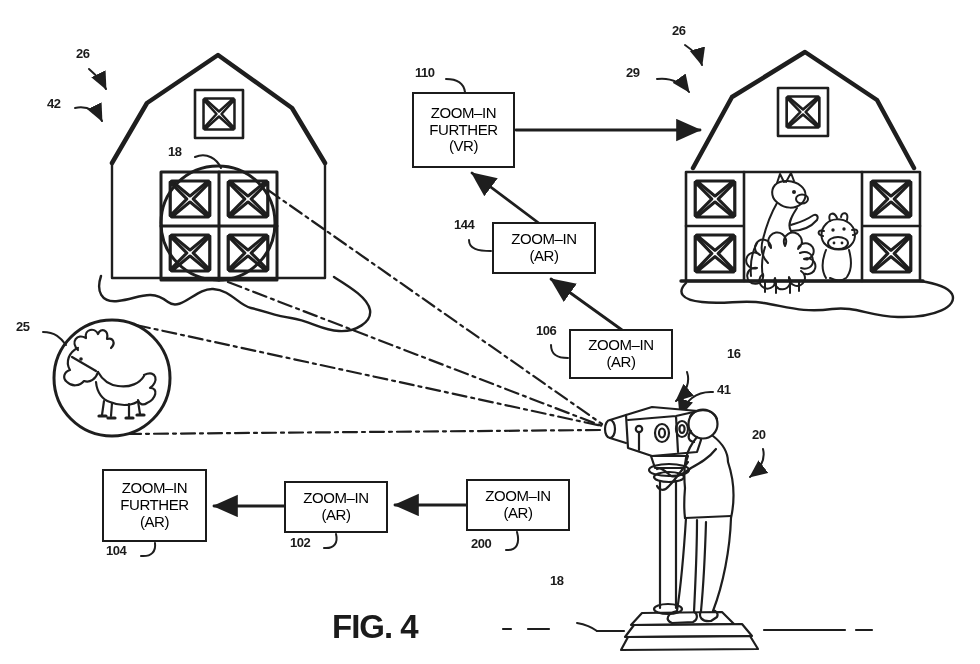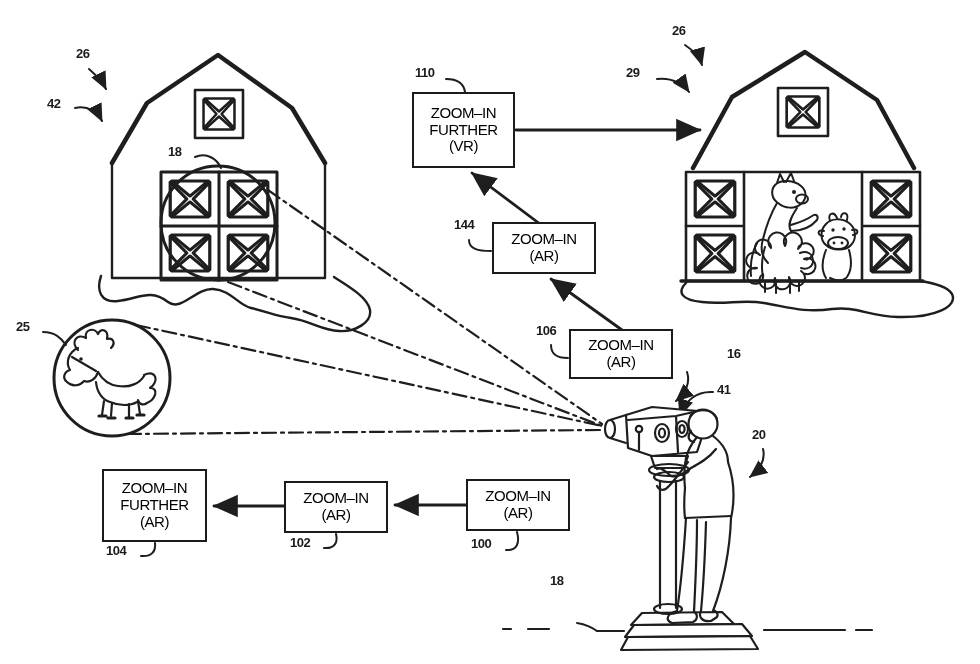--- a/index.html
+++ b/index.html
@@ -224,20 +224,21 @@
   <div class="ref" style="left:47px;top:97px;">42</div>
   <div class="ref" style="left:168px;top:145px;">18</div>
   <div class="ref" style="left:16px;top:320px;">25</div>
   <div class="ref" style="left:672px;top:24px;">26</div>
   <div class="ref" style="left:626px;top:66px;">29</div>
   <div class="ref" style="left:415px;top:66px;">110</div>
   <div class="ref" style="left:454px;top:218px;">144</div>
   <div class="ref" style="left:536px;top:324px;">106</div>
   <div class="ref" style="left:106px;top:544px;">104</div>
   <div class="ref" style="left:290px;top:536px;">102</div>
-  <div class="ref" style="left:471px;top:537px;">100</div>
+  <div class="ref" style="left:471px;top:537px;">200</div>
   <div class="ref" style="left:694px;top:347px;margin-left:33px;">16</div>
   <div class="ref" style="left:717px;top:383px;">41</div>
   <div class="ref" style="left:752px;top:428px;">20</div>
   <div class="ref" style="left:550px;top:574px;">18</div>
 
+  <div class="figcap" style="left:332px;top:610px;">FIG. 4</div>
 
 </div>
 
 </body></html>

